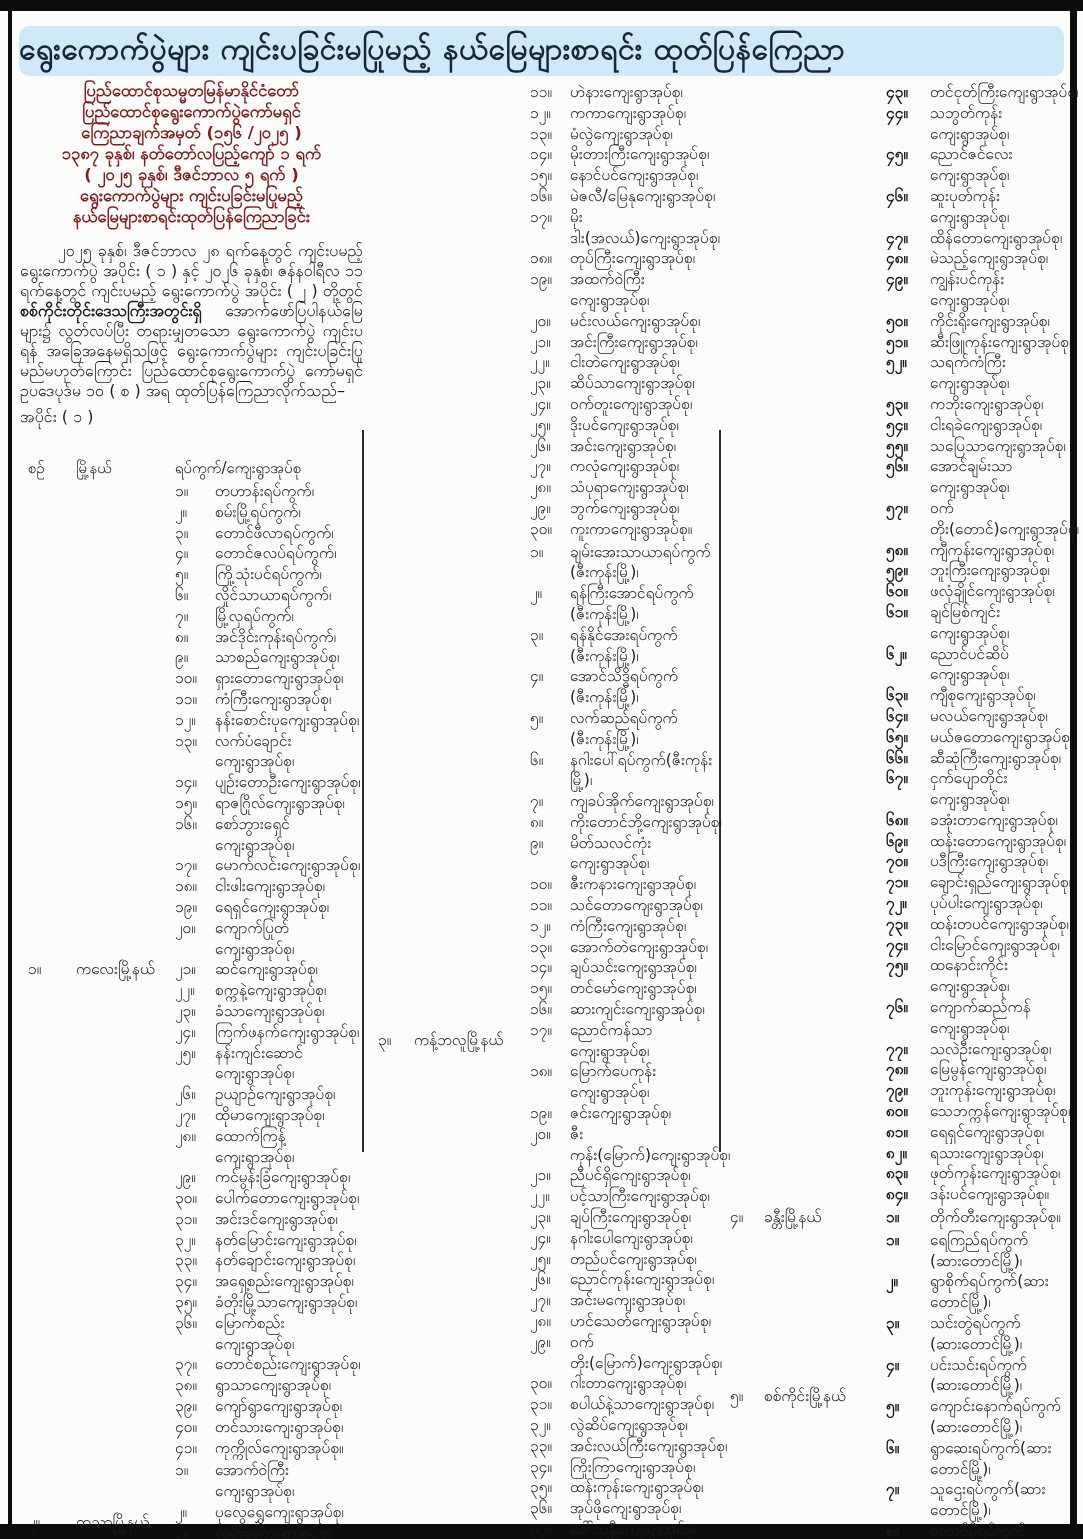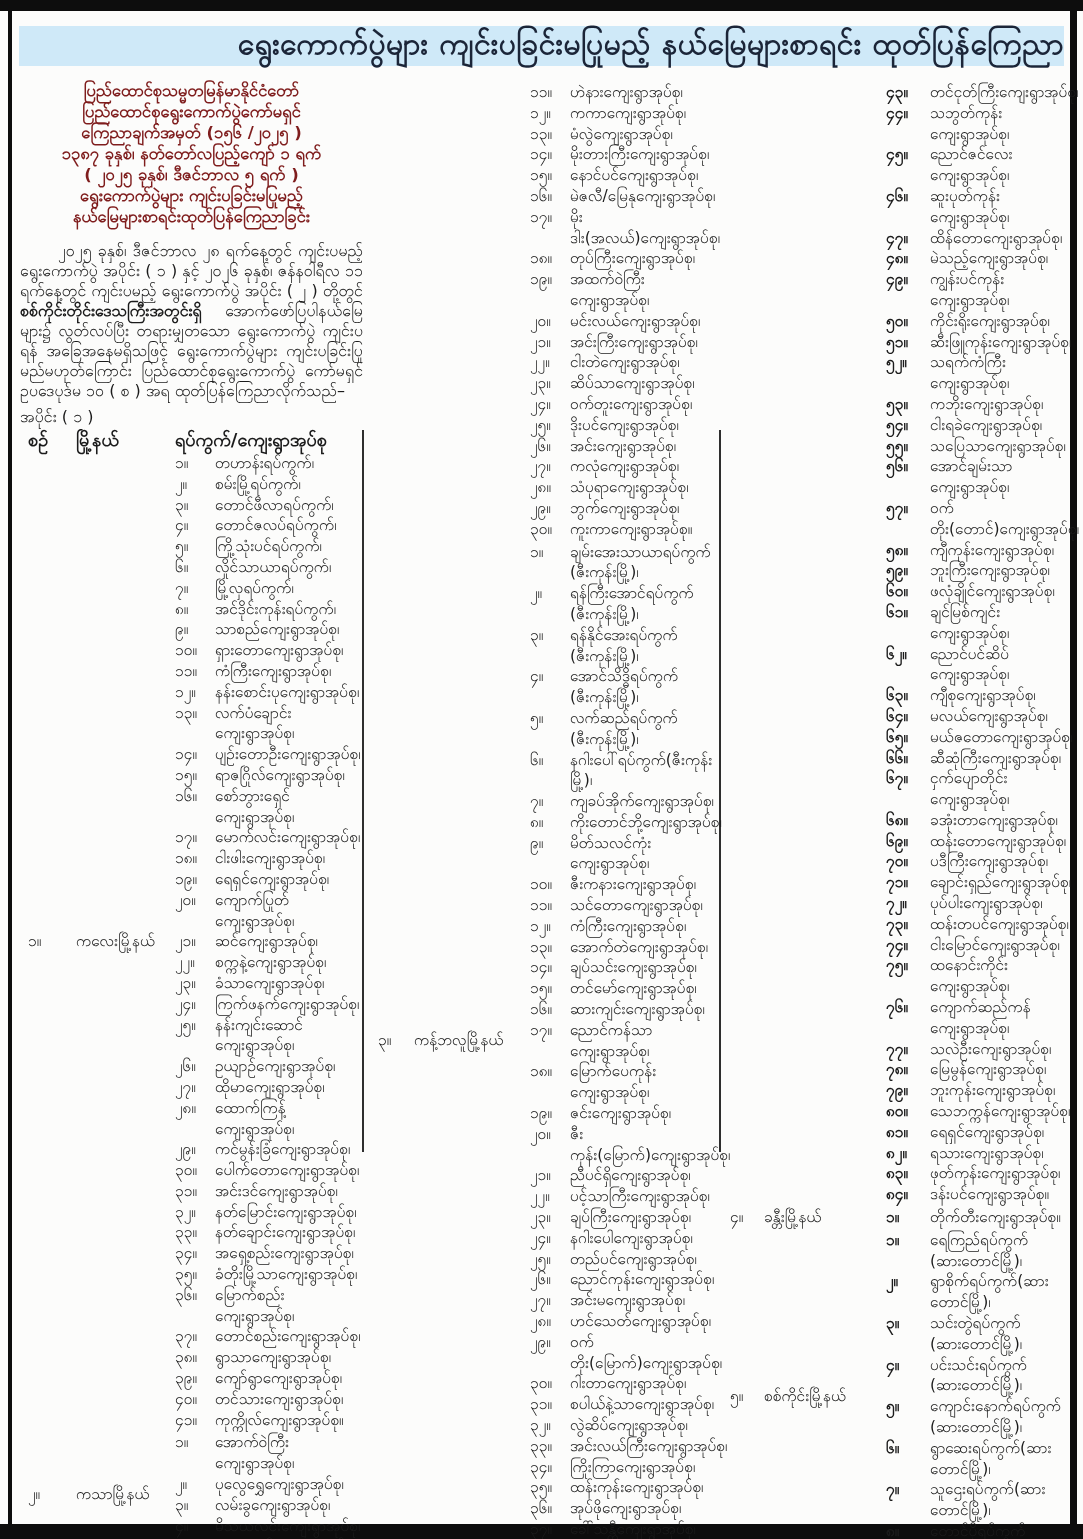--- a/index.html
+++ b/index.html
@@ -6,22 +6,22 @@
   .page{position:relative;width:1083px;height:1539px;background:#fcfcfb;overflow:hidden;
         font-family:"DejaVu Sans","Liberation Sans",sans-serif;color:#1b1b1b;}
   
   .bar{position:absolute;background:#0d0d0d;}
   .bar.top{left:0;top:0;width:1083px;height:11px;}
   .bar.bottom{left:0;top:1524px;width:1083px;height:15px;}
   .bar.left{left:8px;top:11px;width:4px;height:1513px;}
   .bar.right{left:1070px;top:11px;width:7px;height:1513px;}
 
   
-  .banner{position:absolute;left:19px;top:26px;width:1045px;height:40px;
-          background:#cfe9f8;display:flex;align-items:center;justify-content:flex-end;}
+  .banner{position:absolute;left:19px;top:26px;width:1045px;height:50px;
+          background:#cfe9f8;display:flex;align-items:center;justify-content:flex-start;border-radius:10px;}
   .banner .t{font-size:30px;font-weight:bold;color:#1b2538;letter-spacing:.5px;white-space:nowrap;}
 
   
   .col{position:absolute;top:80px;}
   .col1{left:20px;width:343px;}
   .col2{left:374px;width:342px;}
   .col3{left:728px;width:340px;}
   .vline{position:absolute;width:2px;background:#2e2e2e;top:430px;height:722px;}
   .vline.v1{left:362px;}
   .vline.v2{left:719px;}
@@ -38,21 +38,21 @@
   .col1 .cell.no{width:56px;padding-left:8px;box-sizing:border-box;}
   .col1 .cell.township{width:99px;}
   .col1 .cell.items{flex:1 1 auto;}
   .col2 .cell.no{width:40px;padding-left:4px;box-sizing:border-box;}
   .col2 .cell.township{width:116px;}
   .col2 .cell.items{flex:1 1 auto;}
   .col3 .cell.no{width:36px;padding-left:2px;box-sizing:border-box;}
   .col3 .cell.township{width:122px;}
   .col3 .cell.items{flex:1 1 auto;}
   .cell.no,.cell.township{font-size:15.5px;line-height:20.8px;}
-  .hdr .cell{font-weight:bold;font-size:18px;line-height:22px;}
+  .hdr .cell{font-weight:normal;font-size:15px;line-height:22px;margin-top:28px;}
   .it{display:flex;align-items:flex-start;}
   .itn{flex:0 0 40px;font-size:15.5px;line-height:20.8px;}
   .col3 .itn{flex:0 0 44px;font-weight:bold;}
   .itt{flex:1 1 auto;font-size:15.5px;line-height:20.8px;white-space:pre-line;}
 </style>
 </head>
 <body>
 
 <div class="page">
   <div class="bar top"></div>

